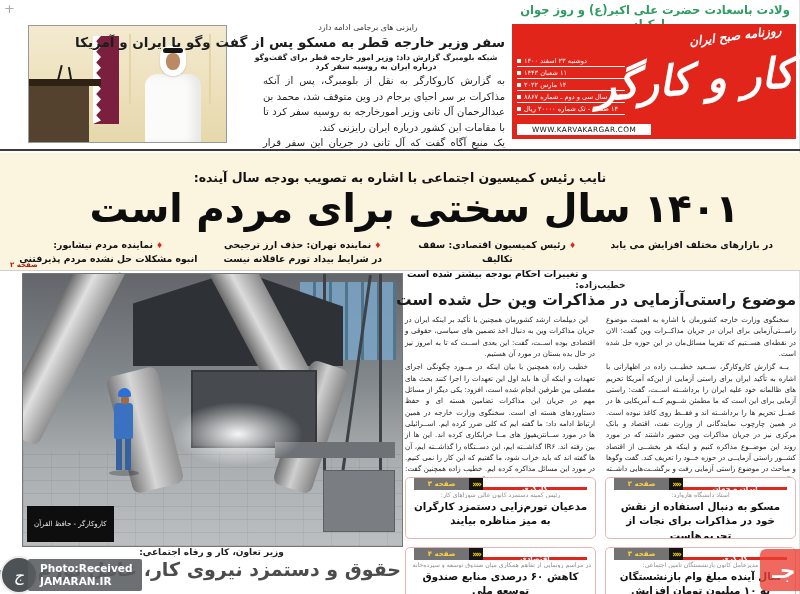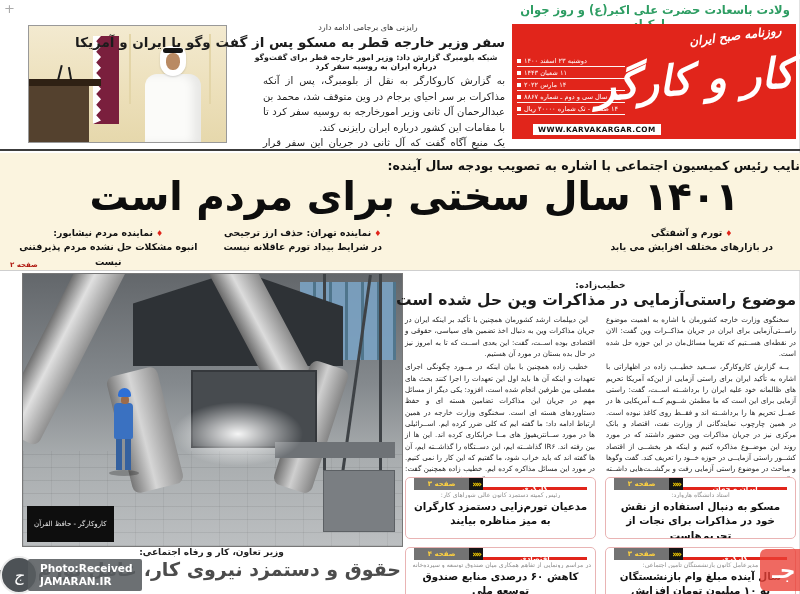--- a/index.html
+++ b/index.html
@@ -15,22 +15,22 @@
   .tagline{position:absolute;top:5px;right:14px;color:#fff;font-size:12px;font-weight:bold;
            font-style:italic;transform:rotate(-7deg);direction:rtl;}
   .mlogo{position:absolute;top:30px;right:2px;width:178px;text-align:center;color:#fff;
          font-size:42px;font-weight:900;font-style:italic;transform:rotate(-4deg);
          direction:rtl;white-space:nowrap;letter-spacing:-2px;}
   .dates{position:absolute;left:5px;top:31px;width:108px;}
   .date-row{display:flex;align-items:center;gap:3px;border-bottom:1px solid rgba(255,255,255,.95);
             padding:1.5px 0;}
   .sq{width:4px;height:4px;background:#fff;flex:none;}
   .date-txt{color:#fff;font-size:6.6px;white-space:nowrap;direction:rtl;}
-  .website{position:absolute;left:21px;bottom:4px;background:#fff;color:#111;font-size:7.3px;
-           font-weight:bold;padding:1px 5px;letter-spacing:.4px;}
+  .website{position:absolute;left:5px;bottom:4px;background:#fff;color:#111;font-size:7.3px;
+           font-weight:normal;padding:1px 15px;letter-spacing:.4px;}
 
   
   .qphoto{position:absolute;left:28px;top:25px;width:197px;height:116px;border:1px solid #999;
           background:linear-gradient(180deg,#f3ead0 0%,#ecdfb9 60%,#e6d8ac 100%);overflow:hidden;}
   .q-panel{position:absolute;top:8px;width:2px;height:70px;background:#e3d5a8;}
   .q-podium{position:absolute;left:0;bottom:0;width:60px;height:58px;background:#54412e;}
   .q-podium-top{position:absolute;left:0;bottom:56px;width:72px;height:7px;background:#2f2114;}
   .q-mic{position:absolute;left:30px;bottom:62px;width:2px;height:15px;background:#1c1c1c;transform:rotate(14deg);}
   .q-mic2{position:absolute;left:40px;bottom:62px;width:2px;height:13px;background:#1c1c1c;transform:rotate(-10deg);}
   .q-flag{position:absolute;left:64px;top:10px;width:26px;height:88px;background:#7a1f3d;}
@@ -48,21 +48,21 @@
   .qart .head{font-size:13.5px;font-weight:900;margin:0 0 3px;white-space:nowrap;}
   .qart .sub{font-size:7.8px;font-weight:bold;margin-bottom:2px;margin-left:16px;}
   .qart .body{font-size:10px;text-align:justify;line-height:1.55;margin-left:32px;}
   .qart .body p{margin:0;}
   .qart .cont{font-size:7.4px;font-weight:bold;text-align:left;margin-top:1px;}
 
   
   .divider{position:absolute;top:149px;left:0;width:800px;height:2px;background:#3c3c3c;}
   .band{position:absolute;top:153px;left:0;width:800px;height:117px;background:#fbf4df;
         border-bottom:1px solid #cfcfcf;direction:rtl;}
-  .band .kicker{font-size:12.5px;font-weight:bold;padding-top:5px;color:#111;}
+  .band .kicker{text-align:center;font-size:12.5px;font-weight:bold;padding-top:17px;color:#111;}
   .band .head{text-align:center;font-size:39px;font-weight:900;margin:1px 0 7px;color:#0d0d0d;padding-left:29px;}
   .band .bullets{display:flex;padding:0 16px;gap:10px;}
   .bullet{flex:1;text-align:center;font-size:9.3px;font-weight:bold;line-height:1.55;color:#111;}
   .diamond::before{content:"\2666";color:#e1251b;font-size:8px;margin-left:3px;}
   .band .pageref{position:absolute;left:10px;bottom:1px;font-size:7px;font-weight:bold;color:#b01a12;}
 
   
   .mphoto{position:absolute;left:22px;top:273px;width:379px;height:272px;border:1px solid #777;
           background:linear-gradient(180deg,#63676b 0%,#84898d 40%,#a9adaf 68%,#bcbfc1 100%);overflow:hidden;}
   .m-floor{position:absolute;left:0;bottom:0;width:100%;height:95px;
@@ -201,24 +201,25 @@
     <div class="cont">ادامه در صفحه ۲</div>
   </div>
 
   <div class="divider"></div>
 
   <div class="band">
     <div class="kicker">نایب رئیس کمیسیون اجتماعی با اشاره به تصویب بودجه سال آینده:</div>
     <div class="head">۱۴۰۱ سال سختی برای مردم است</div>
     <div class="bullets">
       <div class="bullet">
-        <div><span class="diamond"></span><span>تورم و آشفتگی</span></div>
         <div>در بازارهای مختلف افزایش می یابد</div>
       </div>
       <div class="bullet">
+        <div><span class="diamond"></span><span>رئیس کمیسیون اقتصادی: سقف تکالیف</span></div>
+        <div>و تغییرات احکام بودجه بیشتر شده است</div>
       </div>
       <div class="bullet">
         <div><span class="diamond"></span><span>نماینده تهران: حذف ارز ترجیحی</span></div>
         <div>در شرایط بیداد تورم عاقلانه نیست</div>
       </div>
       <div class="bullet">
         <div><span class="diamond"></span><span>نماینده مردم نیشابور:</span></div>
         <div>انبوه مشکلات حل نشده مردم پذیرفتنی نیست</div>
       </div>
     </div>

